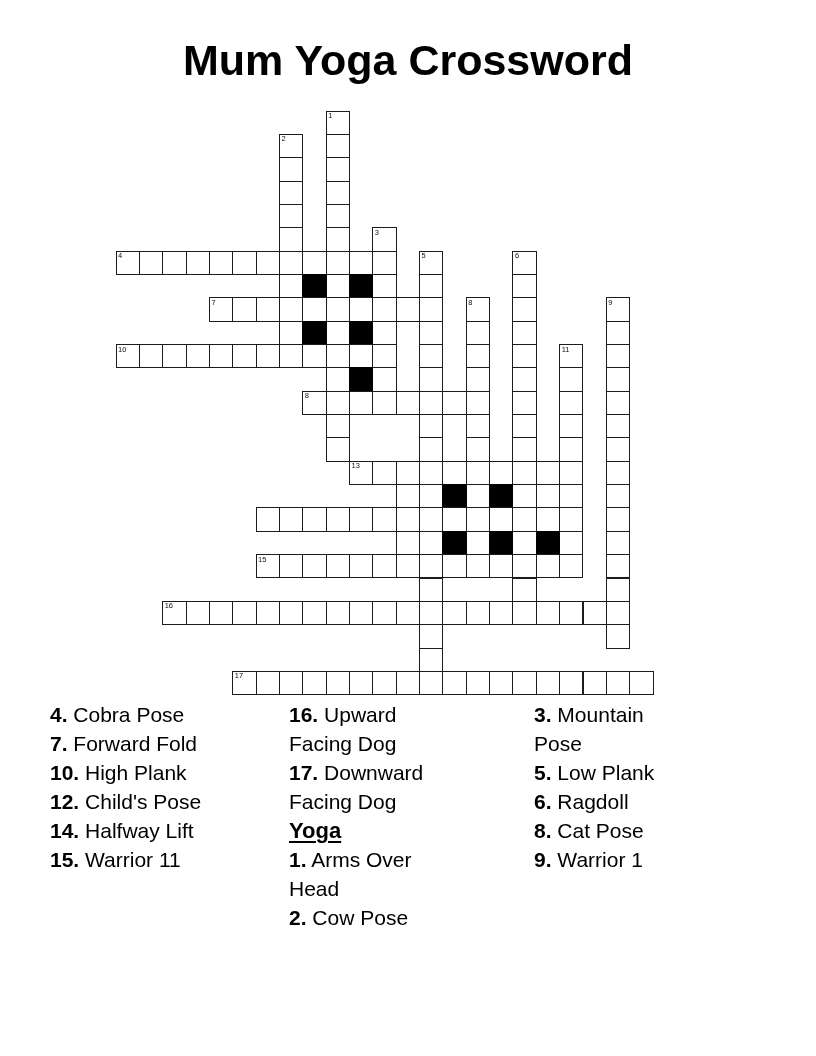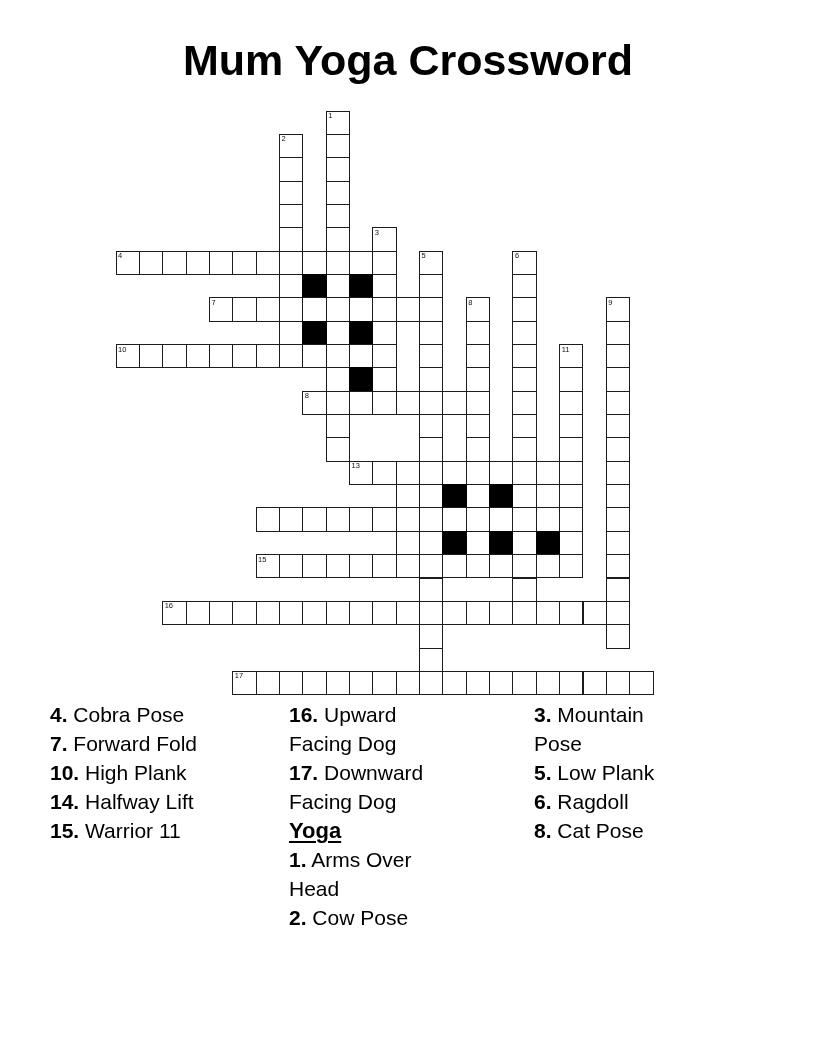--- a/index.html
+++ b/index.html
@@ -279,32 +279,34 @@
     <div class="cell" style="left: 559.15px; top: 670.9px;"></div>
     <div class="cell" style="left: 582.5px; top: 670.9px;"></div>
     <div class="cell" style="left: 605.85px; top: 670.9px;"></div>
     <div class="cell" style="left: 629.2px; top: 670.9px;"></div>
   </div>
 
 <div class="clue-col c1">
     <div class="clue"><span class="cnum">4.</span><span> Cobra Pose</span></div>
     <div class="clue"><span class="cnum">7.</span><span> Forward Fold</span></div>
     <div class="clue"><span class="cnum">10.</span><span> High Plank</span></div>
+    <div class="clue"><span class="cnum">12.</span><span> Child's Pose</span></div>
     <div class="clue"><span class="cnum">14.</span><span> Halfway Lift</span></div>
     <div class="clue"><span class="cnum">15.</span><span> Warrior 11</span></div>
   </div>
 <div class="clue-col c2">
     <div class="clue"><span class="cnum">16.</span><span> Upward
 Facing Dog</span></div>
     <div class="clue"><span class="cnum">17.</span><span> Downward
 Facing Dog</span></div>
     <div class="clue-heading">Yoga</div>
     <div class="clue"><span class="cnum">1.</span><span> Arms Over
 Head</span></div>
     <div class="clue"><span class="cnum">2.</span><span> Cow Pose</span></div>
   </div>
 <div class="clue-col c3">
     <div class="clue"><span class="cnum">3.</span><span> Mountain
 Pose</span></div>
     <div class="clue"><span class="cnum">5.</span><span> Low Plank</span></div>
     <div class="clue"><span class="cnum">6.</span><span> Ragdoll</span></div>
     <div class="clue"><span class="cnum">8.</span><span> Cat Pose</span></div>
+    <div class="clue"><span class="cnum">9.</span><span> Warrior 1</span></div>
   </div>
 
 </body></html>

